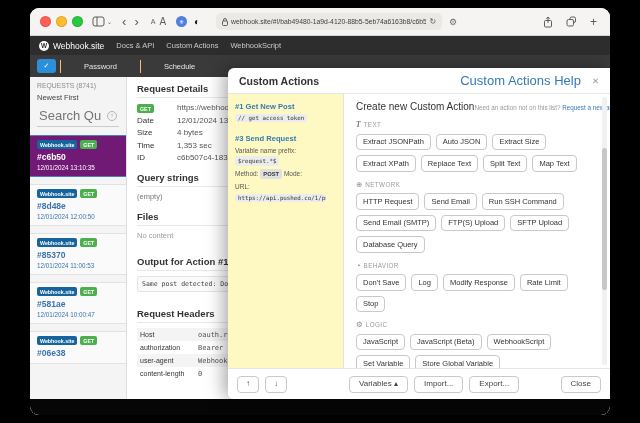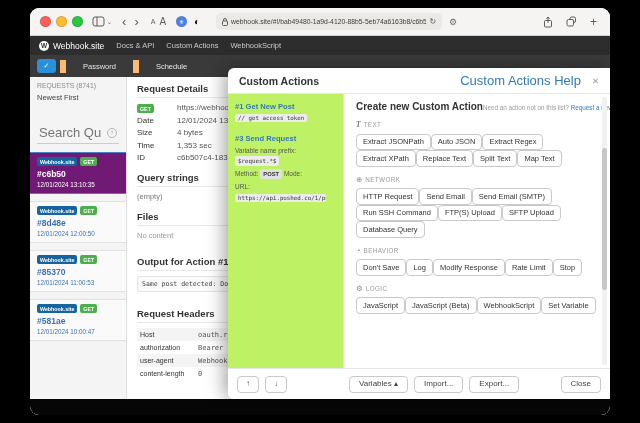--- a/index.html
+++ b/index.html
@@ -24,28 +24,28 @@
   .plus{font-size:12px;color:#5c5c5c;line-height:1}
 
   
   .app{position:relative;flex:1;background:#fff;overflow:hidden;display:flex;flex-direction:column}
   .navbar{flex:0 0 19px;background:#2d2d2d;display:flex;align-items:center;padding:0 9px;gap:12px}
   .brand{display:flex;align-items:center;gap:4px;color:#fff;font-size:8.5px;white-space:nowrap}
   .logo{width:10px;height:10px;border-radius:50%;background:#fff;color:#2d2d2d;font-size:6.5px;font-weight:bold;display:flex;align-items:center;justify-content:center}
   .nav-link{color:#c9c9c9;font-size:7.5px;white-space:nowrap}
   .toolbar{flex:0 0 22px;background:#3a3a3a;display:flex;align-items:center;padding:0 7px}
   .tb-check{width:19px;height:14px;border-radius:3px;background:#2b90d9;color:#fff;font-size:7px;display:flex;align-items:center;justify-content:center;margin-right:4px}
-  .tb-item{color:#e4e4e4;font-size:7.5px;padding:0 17px;border-left:6px solid #fdba74;height:13px;display:flex;align-items:center;white-space:nowrap}
+  .tb-item{color:#e4e4e4;font-size:7.5px;padding:0 23px;border-left:1px solid #fdba74;height:13px;display:flex;align-items:center;white-space:nowrap}
 
   .body-row{flex:1;display:flex;overflow:hidden}
   
   .sidebar{flex:0 0 96px;width:96px;background:#f4f4f4;border-right:1px solid #ddd;display:flex;flex-direction:column;overflow:hidden;padding-top:5px}
   .side-pad{padding:0 7px}
   .side-head{font-size:6.8px;color:#8a8a8a;margin-bottom:4px}
-  .side-sort{font-size:7.5px;color:#444;margin-bottom:22px}
+  .side-sort{font-size:7.5px;color:#444;margin-bottom:5px}
   .search-row{display:flex;align-items:center;gap:4px;border-bottom:1px solid #ccc;padding-bottom:2px;margin-bottom:8px}
   .search-input{border:none;background:transparent;outline:none;font-size:13px;color:#555;width:62px;font-family:inherit}
   .q-circle{width:8px;height:8px;border:1px solid #b5b5b5;border-radius:50%;color:#b5b5b5;font-size:5px;display:flex;align-items:center;justify-content:center;flex:0 0 8px}
   .req-card{background:#fafafa;border-top:1px solid #e2e2e2;border-bottom:1px solid #e2e2e2;padding:4px 7px 5px;margin-bottom:7px}
   .req-card.selected{background:#701a75;border-color:#4a7fc1}
   .badges{display:flex;gap:3px}
   .badge{font-size:5.3px;font-weight:bold;color:#fff;padding:1.5px 3px;border-radius:2px;white-space:nowrap}
   .badge-site{background:#16649e}
   .badge-get{background:#4cae4c}
   .req-id{display:block;color:#3b73af;font-weight:bold;font-size:8.5px;margin-top:3px;text-decoration:none}
@@ -70,39 +70,39 @@
 
   .black-strip{flex:0 0 16px;background:#060606}
 
   
   .modal{position:absolute;left:198px;top:32px;right:0;bottom:16px;background:#fff;border-radius:6px 0 0 6px;box-shadow:-4px 0 18px rgba(0,0,0,.35);display:flex;flex-direction:column;z-index:20;overflow:hidden}
   .modal-h{flex:0 0 25px;border-bottom:1px solid #e6e6e6;display:flex;align-items:center;padding:0 11px}
   .modal-title{font-size:10.5px;font-weight:bold;color:#333}
   .help-link{margin-left:auto;font-size:13px;color:#337ab7}
   .close-x{font-size:8.5px;color:#9a9a9a;margin-left:11px}
   .modal-b{flex:1;display:flex;overflow:hidden}
-  .actions-col{flex:0 0 101px;width:101px;border-right:1px solid #e3e3e3;background:#bef264;padding:8px 7px;font-size:6.5px;color:#555;overflow:hidden}
+  .actions-col{flex:0 0 101px;width:101px;border-right:1px solid #e3e3e3;background:#fef9c3;padding:8px 7px;font-size:6.5px;color:#555;overflow:hidden}
   .action-item{margin-bottom:12px}
   .action-title{color:#337ab7;font-weight:bold;font-size:7.6px;margin-bottom:3px}
   .chip{display:inline-block;font-family:"DejaVu Sans Mono",monospace;font-size:5.8px;background:#ececec;border-radius:2px;padding:1px 3px;color:#333;white-space:nowrap;max-width:85px;overflow:hidden;vertical-align:middle}
   .method-chip{background:#e0e0e0;font-weight:bold;font-family:"Liberation Sans",sans-serif}
   .meta-line{margin:2.5px 0;line-height:1.45}
   .modal-main{flex:1;padding:7px 14px 0 12px;position:relative;overflow:hidden}
   .mm-track{position:absolute;top:3px;bottom:3px;right:3px;width:5px;background:#f1f1f1;border-radius:3px}
   .mm-thumb{position:absolute;top:19%;height:53%;left:0;width:5px;border-radius:3px;background:#c7c7c7}
   .create-row{display:flex;align-items:baseline;justify-content:space-between;margin-bottom:0}
-  .create-title{font-size:10px;font-weight:bold;color:#333;white-space:nowrap}
+  .create-title{font-size:10px;font-weight:normal;color:#333;white-space:nowrap}
   .hint{font-size:6.3px;color:#9a9a9a;white-space:nowrap}
   .hint-link{color:#337ab7}
   .section-row{display:flex;gap:24px}
   .sec-label-row{display:flex;align-items:center;gap:3px;margin:9px 0 5px}
   .sec-icon{font-size:7.5px;color:#8e8e8e;line-height:1;display:inline-flex}
   .text-icon{font-family:"Liberation Serif",serif;font-style:italic;font-weight:bold;color:#777}
   .sec-label{font-size:6.3px;color:#9a9a9a;letter-spacing:.4px;white-space:nowrap}
-  .sec-buttons{display:flex;flex-wrap:wrap;max-width:250px}
+  .sec-buttons{display:flex;flex-wrap:wrap;gap:5px;max-width:250px}
   .act-btn{font-family:inherit;font-size:7.5px;color:#333;background:#fff;border:1px solid #c9c9c9;border-radius:4px;padding:3.5px 6px;white-space:nowrap;line-height:1}
   .modal-f{flex:0 0 30px;border-top:1px solid #e6e6e6;display:flex;align-items:center;padding:0 9px;gap:6px;background:#fff}
   .f-btn{font-family:inherit;font-size:8px;border:1px solid #c9c9c9;border-radius:4px;background:#fff;color:#444;padding:3.5px 9px;line-height:1;white-space:nowrap}
   .arrow-btn{padding:3.5px 8px;color:#555}
   .vars-btn{margin-left:56px}
   .close-btn{margin-left:auto}
   svg{display:block}
 </style>
 </head>
 <body>
@@ -210,20 +210,27 @@
               <div class="req-ts">12/01/2024 11:00:53</div>
             </div>
             <div class="req-card">
               <div class="badges">
                 <span class="badge badge-site">Webhook.site</span>
                 <span class="badge badge-get">GET</span>
               </div>
               <a class="req-id">#581ae</a>
               <div class="req-ts">12/01/2024 10:00:47</div>
             </div>
+            <div class="req-card">
+              <div class="badges">
+                <span class="badge badge-site">Webhook.site</span>
+                <span class="badge badge-get">GET</span>
+              </div>
+              <a class="req-id">#06e38</a>
+            </div>
           </div>
 
       </div>
 
       <div class="main-panel">
         <div class="panel-h first">Request Details</div>
         <div class="kv">
           <span class="k"><span class="badge badge-get">GET</span></span>
           <span class="v link">https://webhook.site/b</span>
         </div>
@@ -313,39 +320,39 @@
           <div>
               <div class="section-row">
                 <div class="section">
                   <div class="sec-label-row">
                     <span class="sec-icon text-icon">T</span>
                     <span class="sec-label">TEXT</span>
                   </div>
                   <div class="sec-buttons">
                     <button class="act-btn">Extract JSONPath</button>
                     <button class="act-btn">Auto JSON</button>
-                    <button class="act-btn">Extract Regex</button>
+                    <button class="act-btn">Extract Size</button>
                     <button class="act-btn">Extract XPath</button>
                     <button class="act-btn">Replace Text</button>
                     <button class="act-btn">Split Text</button>
                     <button class="act-btn">Map Text</button>
                   </div>
                 </div>
               </div>
               <div class="section-row">
                 <div class="section">
                   <div class="sec-label-row">
                     <span class="sec-icon">⊕</span>
                     <span class="sec-label">NETWORK</span>
                   </div>
                   <div class="sec-buttons">
                     <button class="act-btn">HTTP Request</button>
                     <button class="act-btn">Send Email</button>
+                    <button class="act-btn">Run SSH Command</button>
                     <button class="act-btn">Send Email (SMTP)</button>
-                    <button class="act-btn">Run SSH Command</button>
                     <button class="act-btn">FTP(S) Upload</button>
                     <button class="act-btn">SFTP Upload</button>
                     <button class="act-btn">Database Query</button>
                   </div>
                 </div>
               </div>
               <div class="section-row">
                 <div class="section">
                   <div class="sec-label-row">
                     <span class="sec-icon">◔</span>
@@ -364,20 +371,21 @@
                 <div class="section">
                   <div class="sec-label-row">
                     <span class="sec-icon">⚙</span>
                     <span class="sec-label">LOGIC</span>
                   </div>
                   <div class="sec-buttons">
                     <button class="act-btn">JavaScript</button>
                     <button class="act-btn">JavaScript (Beta)</button>
                     <button class="act-btn">WebhookScript</button>
                     <button class="act-btn">Set Variable</button>
+                    <button class="act-btn">Store Global Variable</button>
                   </div>
                 </div>
               </div>
             </div>
           <div class="mm-track">
               <div class="mm-thumb"></div>
             </div>
         </div>
       </div>
       <div class="modal-f">

